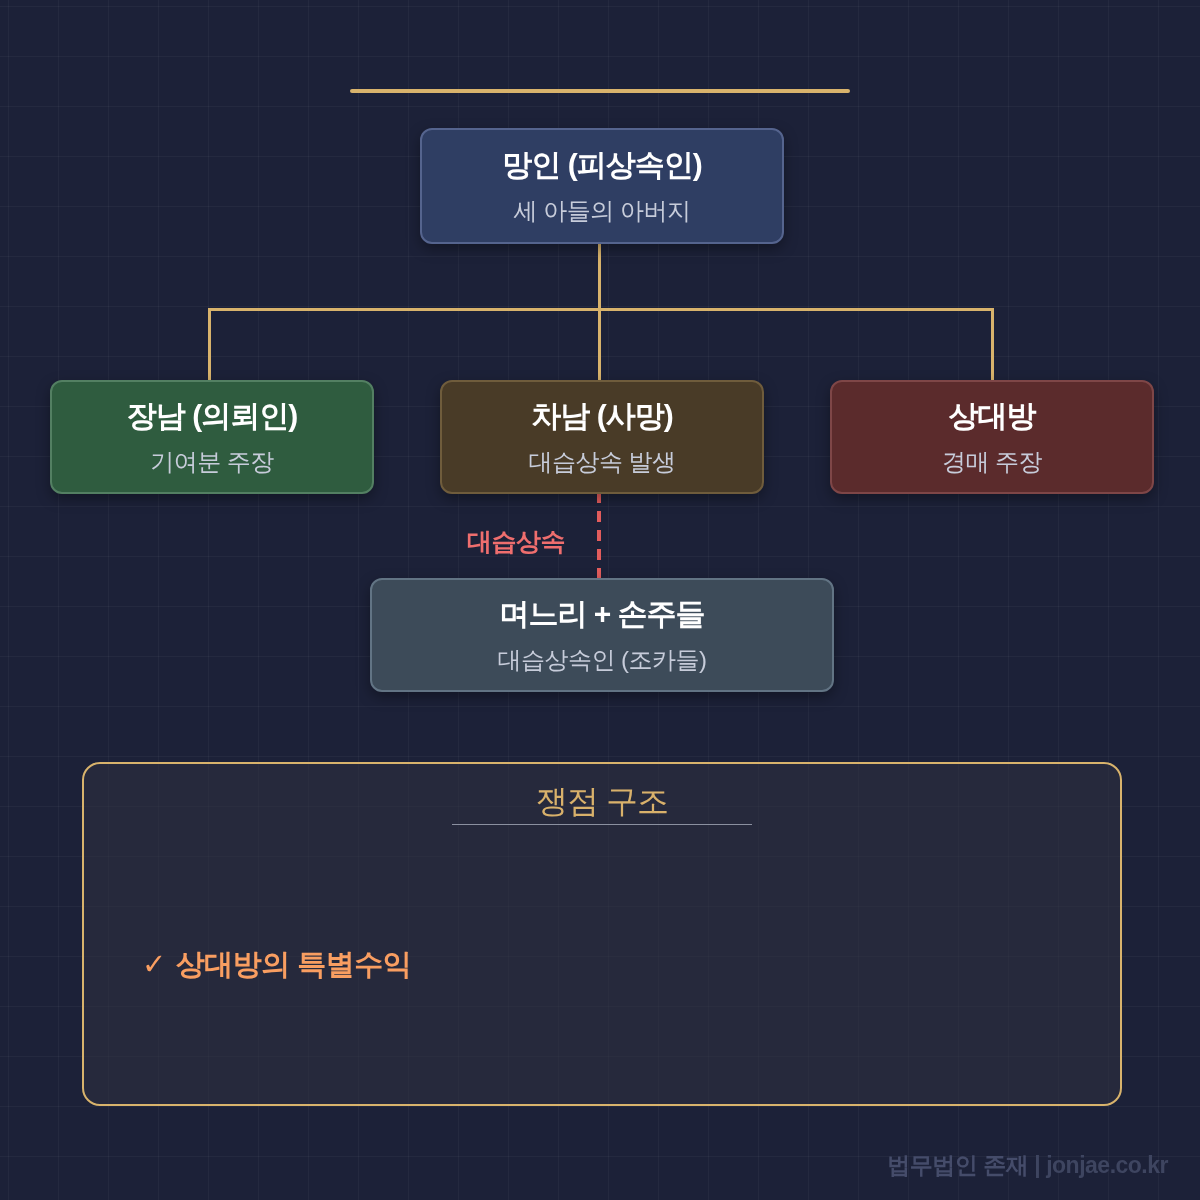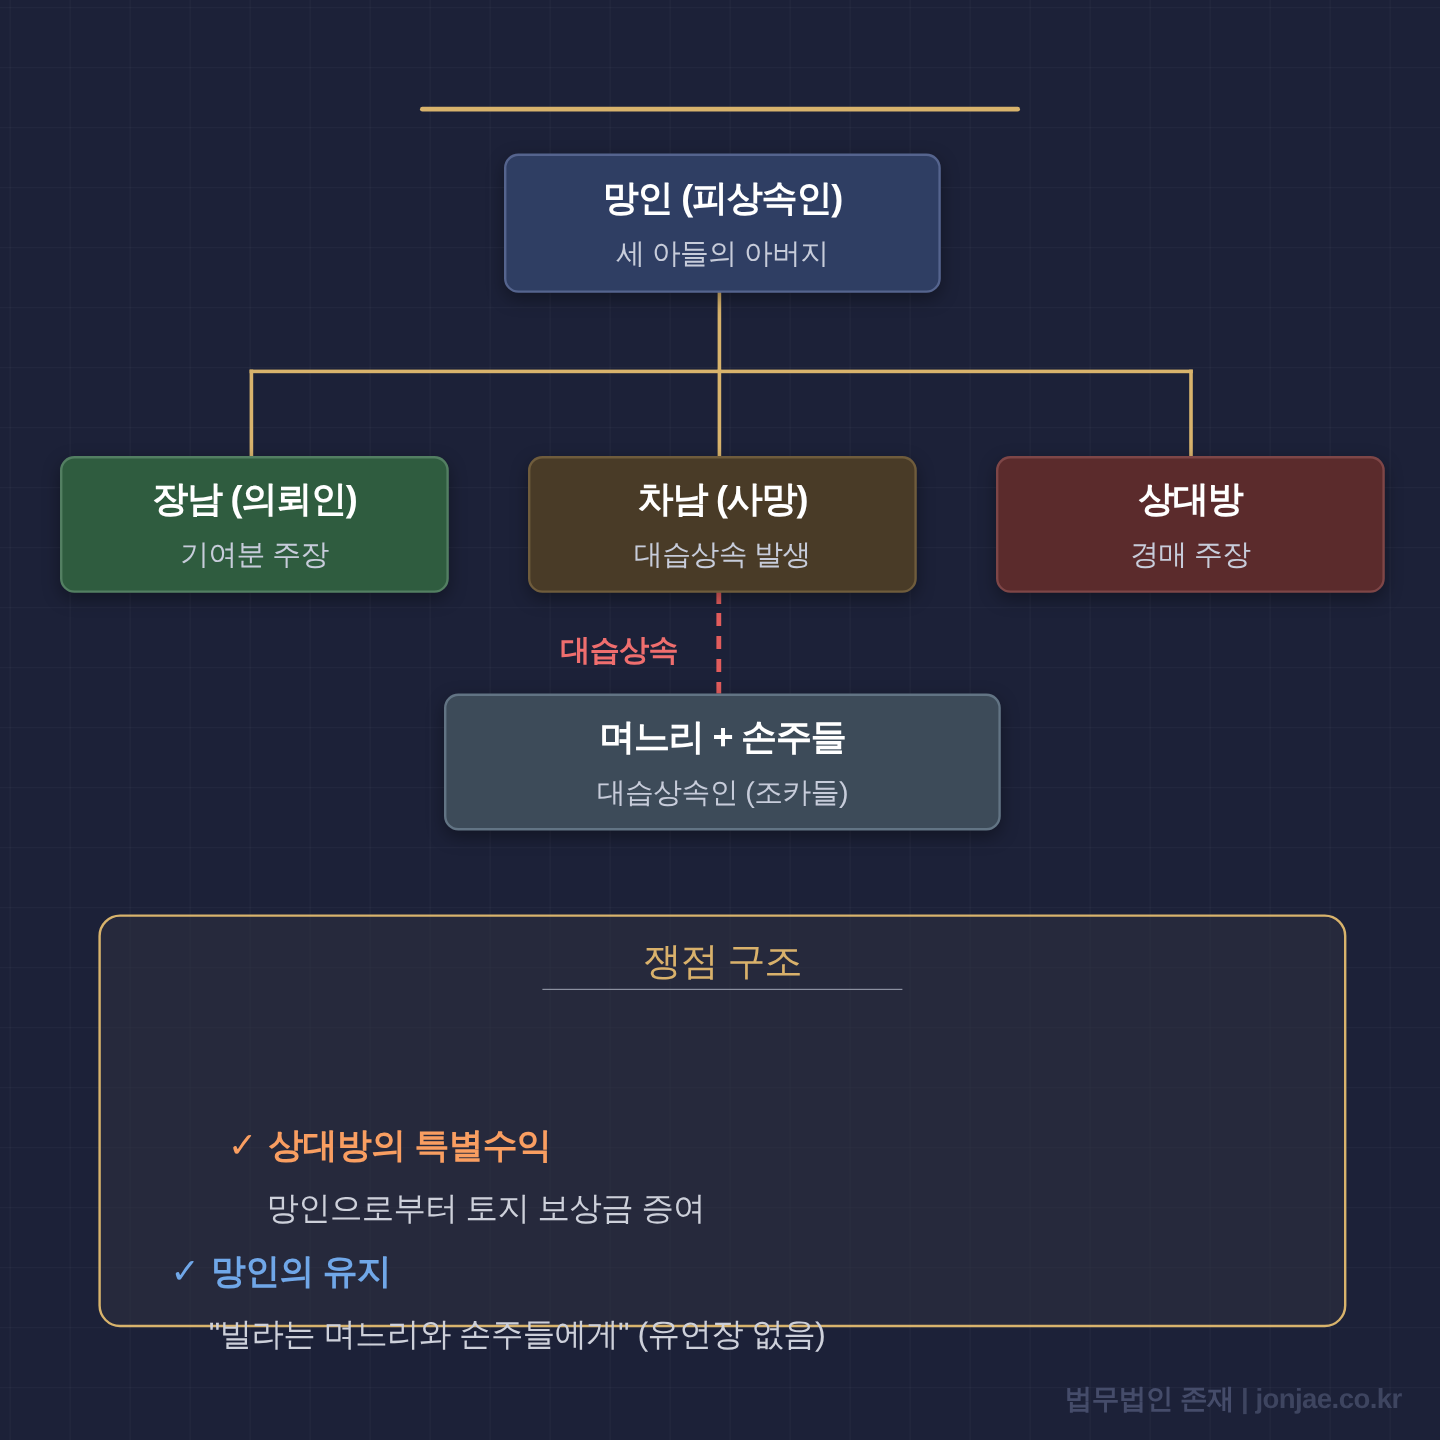--- a/index.html
+++ b/index.html
@@ -99,21 +99,21 @@
     position: absolute; left: 0; top: 16px; width: 100%;
     text-align: center;
     font-size: 32px; font-weight: normal; color: #d9b16b; letter-spacing: -1px;
   }
   .issues-underline {
     position: absolute; left: 368px; top: 60px; width: 300px; height: 1px;
     background: #8b90a0;
   }
   .issue-item { position: absolute; left: 58px; width: 940px; }
   .issue-item-1 { top: 86px; }
-  .issue-item-2 { top: 171px; margin-left: 48px; }
+  .issue-item-2 { top: 181px; }
   .issue-item-3 { top: 276px; }
   .issue-heading {
     font-size: 29px; font-weight: bold; letter-spacing: -0.5px;
   }
   .issue-heading .check { font-weight: normal; margin-right: 10px; }
   .heading-green  { color: #7ede9e; }
   .heading-orange { color: #f99e61; }
   .heading-blue   { color: #70a7e8; }
   .issue-detail {
     margin-top: 14px; padding-left: 32px;
@@ -171,28 +171,21 @@
 
   <div class="abs issues-panel">
     <div class="issues-title">쟁점 구조</div>
     <div class="issues-underline"></div>
 
 
     <div class="issue-item issue-item-2">
       <div class="issue-heading heading-orange">
         <span class="check">✓</span><span>상대방의 특별수익</span>
       </div>
-      <div class="issue-detail">망인으로부터 토지 보상금 증여</div>
     </div>
 
-    <div class="issue-item issue-item-3">
-      <div class="issue-heading heading-blue">
-        <span class="check">✓</span><span>망인의 유지</span>
-      </div>
-      <div class="issue-detail">"빌라는 며느리와 손주들에게" (유언장 없음)</div>
-    </div>
   </div>
 
   <div class="abs footer-credit">
     <span>법무법인 존재</span><span class="divider">|</span><span class="site">jonjae.co.kr</span>
   </div>
 
 </div>
 
 </body></html>

